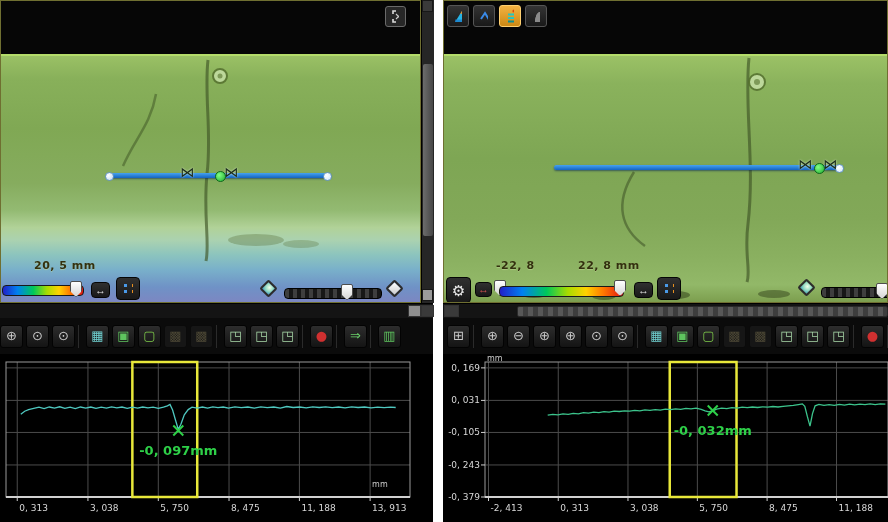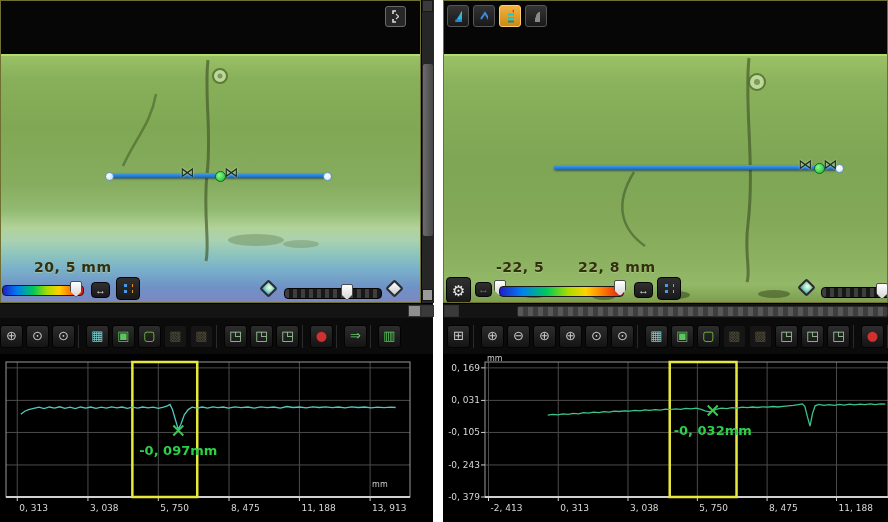--- a/index.html
+++ b/index.html
@@ -16,21 +16,21 @@
   .topline{position:absolute;left:0;right:0;top:0;height:2px;background:#b9e06b;opacity:.85;}
   .marks{position:absolute;left:0;top:0;}
 
   .mline{position:absolute;height:5px;border-radius:3px;background:linear-gradient(180deg,#46a2ee,#1464c0);box-shadow:0 1px 2px rgba(0,30,90,.55);}
   .ep{position:absolute;width:7px;height:7px;border-radius:50%;top:-1px;}
   .epL{background:radial-gradient(circle at 35% 35%,#ffffff,#bcd8f2);border:1px solid #6898c8;}
   .epR{background:radial-gradient(circle at 35% 35%,#ffffff,#cfe6fa);border:1px solid #6898c8;}
   .gdot{position:absolute;width:9px;height:9px;border-radius:50%;top:-2px;background:radial-gradient(circle at 35% 35%,#84ff84,#1fae2f);border:1px solid #0b671a;}
   .xmark{position:absolute;top:-8px;font-size:14px;line-height:1;color:#1b2d1b;text-shadow:0 0 2px rgba(235,245,225,.85);}
 
-  .scale-label{position:absolute;font-size:14px;font-weight:bold;color:#33300f;letter-spacing:.5px;text-shadow:0 1px 1px rgba(195,215,155,.55);}
+  .scale-label{position:absolute;font-size:11px;font-weight:bold;color:#33300f;letter-spacing:.5px;text-shadow:0 1px 1px rgba(195,215,155,.55);}
   .grad{position:absolute;height:9px;border-radius:4px;border:1px solid #191919;background:linear-gradient(90deg,#2020c8 0%,#0080f0 18%,#00c85a 38%,#a8dc00 55%,#ffd200 70%,#ff7800 84%,#e01414 100%);}
   .pent{position:absolute;width:12px;height:16px;background:linear-gradient(180deg,#ffffff,#d6d6d6);border:1px solid #4e4e4e;border-radius:2px;clip-path:polygon(0 0,100% 0,100% 62%,50% 100%,0 62%);box-sizing:border-box;}
   .ctrl{position:absolute;background:linear-gradient(180deg,#303030,#191919);border:1px solid #050505;border-radius:4px;color:#e4e4e4;display:flex;align-items:center;justify-content:center;box-sizing:border-box;}
   .ctrl .g{font-size:11px;line-height:1;}
   .dots4{width:13px;height:11px;background:
      radial-gradient(circle 2px at 2.5px 2.5px,#4a9ae8 97%,transparent),
      radial-gradient(circle 2px at 10.5px 2.5px,#e89020 97%,transparent),
      radial-gradient(circle 2px at 2.5px 8.5px,#4a9ae8 97%,transparent),
      radial-gradient(circle 2px at 10.5px 8.5px,#e89020 97%,transparent);}
   .diam{position:absolute;width:13px;height:13px;transform:rotate(45deg);border:2px solid #2c2c2c;border-radius:2px;box-sizing:border-box;}
@@ -216,21 +216,21 @@
 
     <button class="ctrl" style="left:2px;top:276px;width:25px;height:26px;">
         <span class="gear">⚙</span>
       </button>
     <button class="ctrl" style="left:31px;top:281px;width:17px;height:15px;">
         <span class="g" style="color:#d05050;">↔</span>
       </button>
     <span class="pent" style="left:50px;top:279px;"></span>
     <div class="grad" style="left:55px;top:285px;width:123px;"></div>
     <span class="pent" style="left:170px;top:279px;"></span>
-    <span class="scale-label" style="left:52px;top:258px;">-22, 5</span>
+    <span class="scale-label" style="left:52px;top:258px;">-22, 8</span>
     <span class="scale-label" style="left:134px;top:258px;">22, 8 mm</span>
     <button class="ctrl" style="left:190px;top:281px;width:19px;height:16px;">
         <span class="g">↔</span>
       </button>
     <button class="ctrl" style="left:213px;top:276px;width:24px;height:23px;">
         <span class="dots4"></span>
       </button>
     <span class="diam cyan" style="left:356px;top:280px;"></span>
     <div class="slider" style="left:377px;top:286px;width:68px;"></div>
     <span class="pent" style="left:432px;top:282px;"></span>

